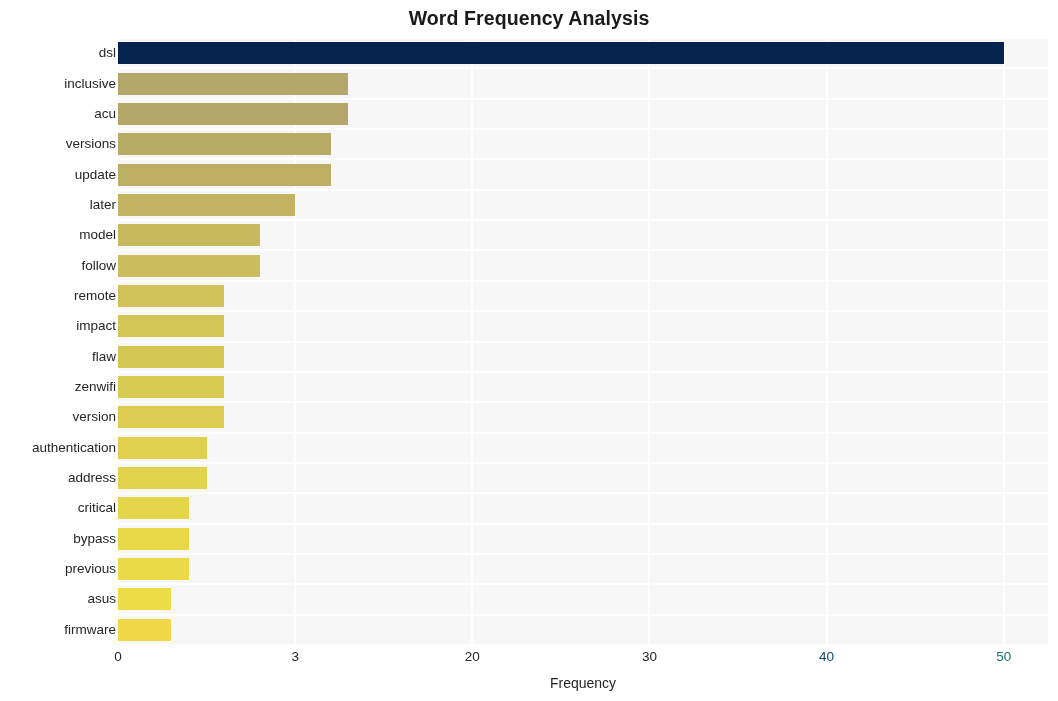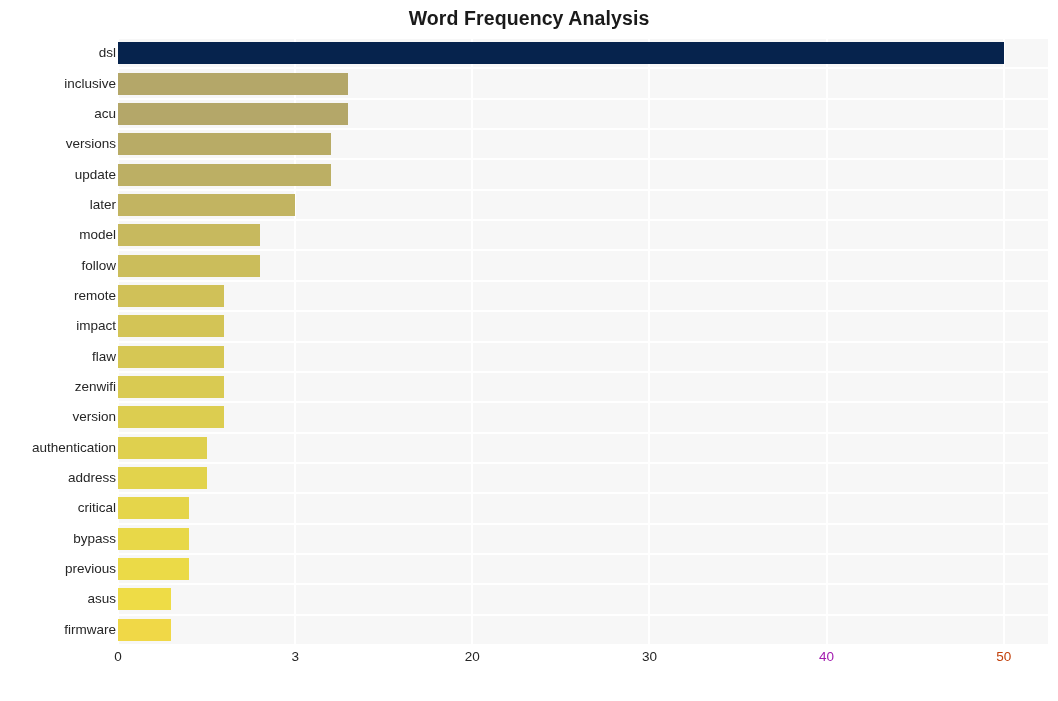--- a/index.html
+++ b/index.html
@@ -251,18 +251,19 @@
       <div class="ytick-label" style="top: 524.125px; padding-right: 7px; color: rgb(38, 38, 38);">previous</div>
       <div class="ytick-label" style="top: 554.475px; padding-right: 7px; color: rgb(38, 38, 38);">asus</div>
       <div class="ytick-label" style="top: 584.825px; padding-right: 7px; color: rgb(38, 38, 38);">firmware</div>
     </div>
 
   <div id="xtick-layer">
       <div class="xtick-label" style="left: 0px; color: rgb(38, 38, 38);">0</div>
       <div class="xtick-label" style="left: 177.143px; color: rgb(38, 38, 38);">3</div>
       <div class="xtick-label" style="left: 354.286px; color: rgb(38, 38, 38);">20</div>
       <div class="xtick-label" style="left: 531.429px; color: rgb(38, 38, 38);">30</div>
-      <div class="xtick-label" style="left: 708.571px; color: #a21caf;">40</div>
-      <div class="xtick-label" style="left: 885.714px; color: #c2410c;">50</div>
+      <div class="xtick-label" style="left: 708.571px; color: #0c4a6e;">40</div>
+      <div class="xtick-label" style="left: 885.714px; color: #0f766e;">50</div>
     </div>
 
+  <div id="xaxis-title">Frequency</div>
 
 </div>
 
 </body></html>

